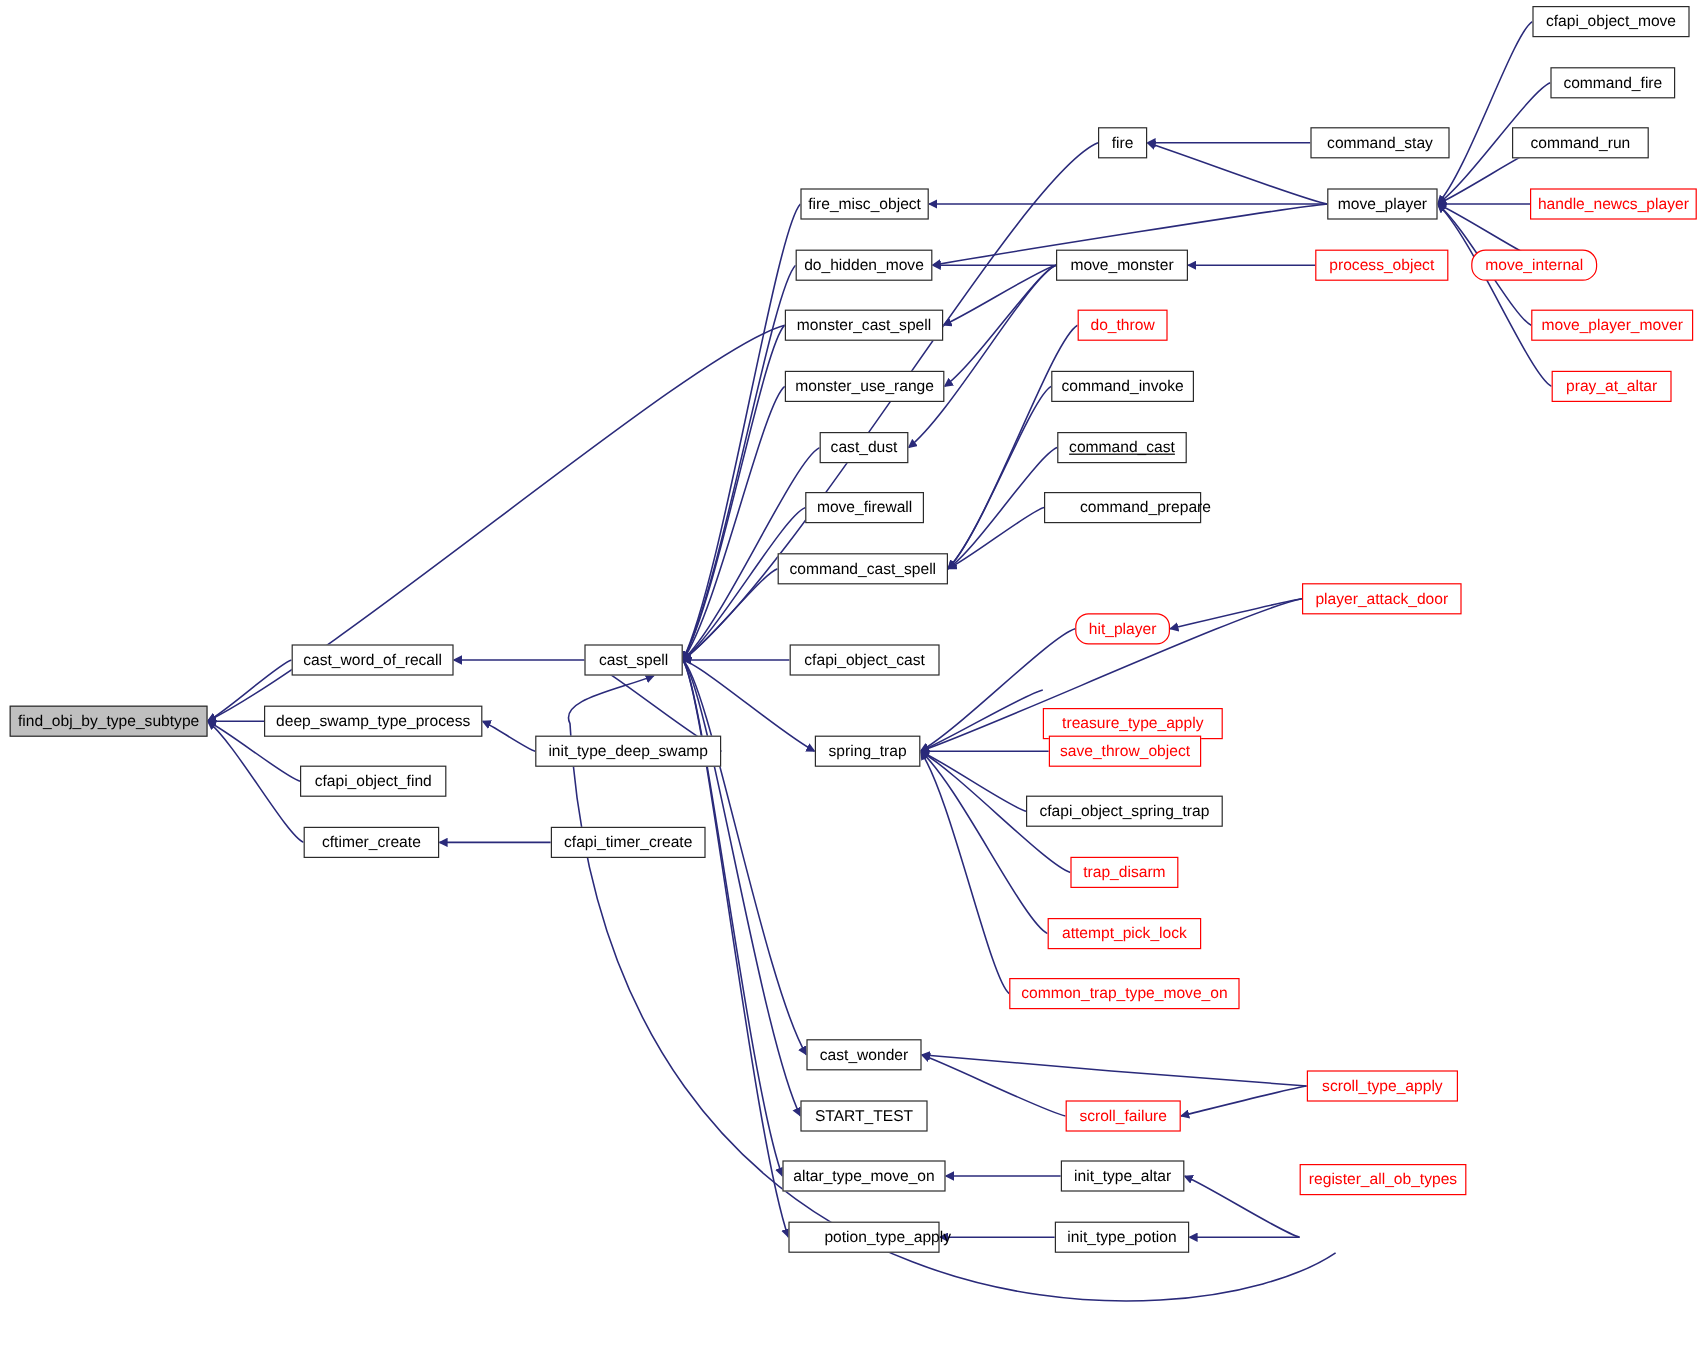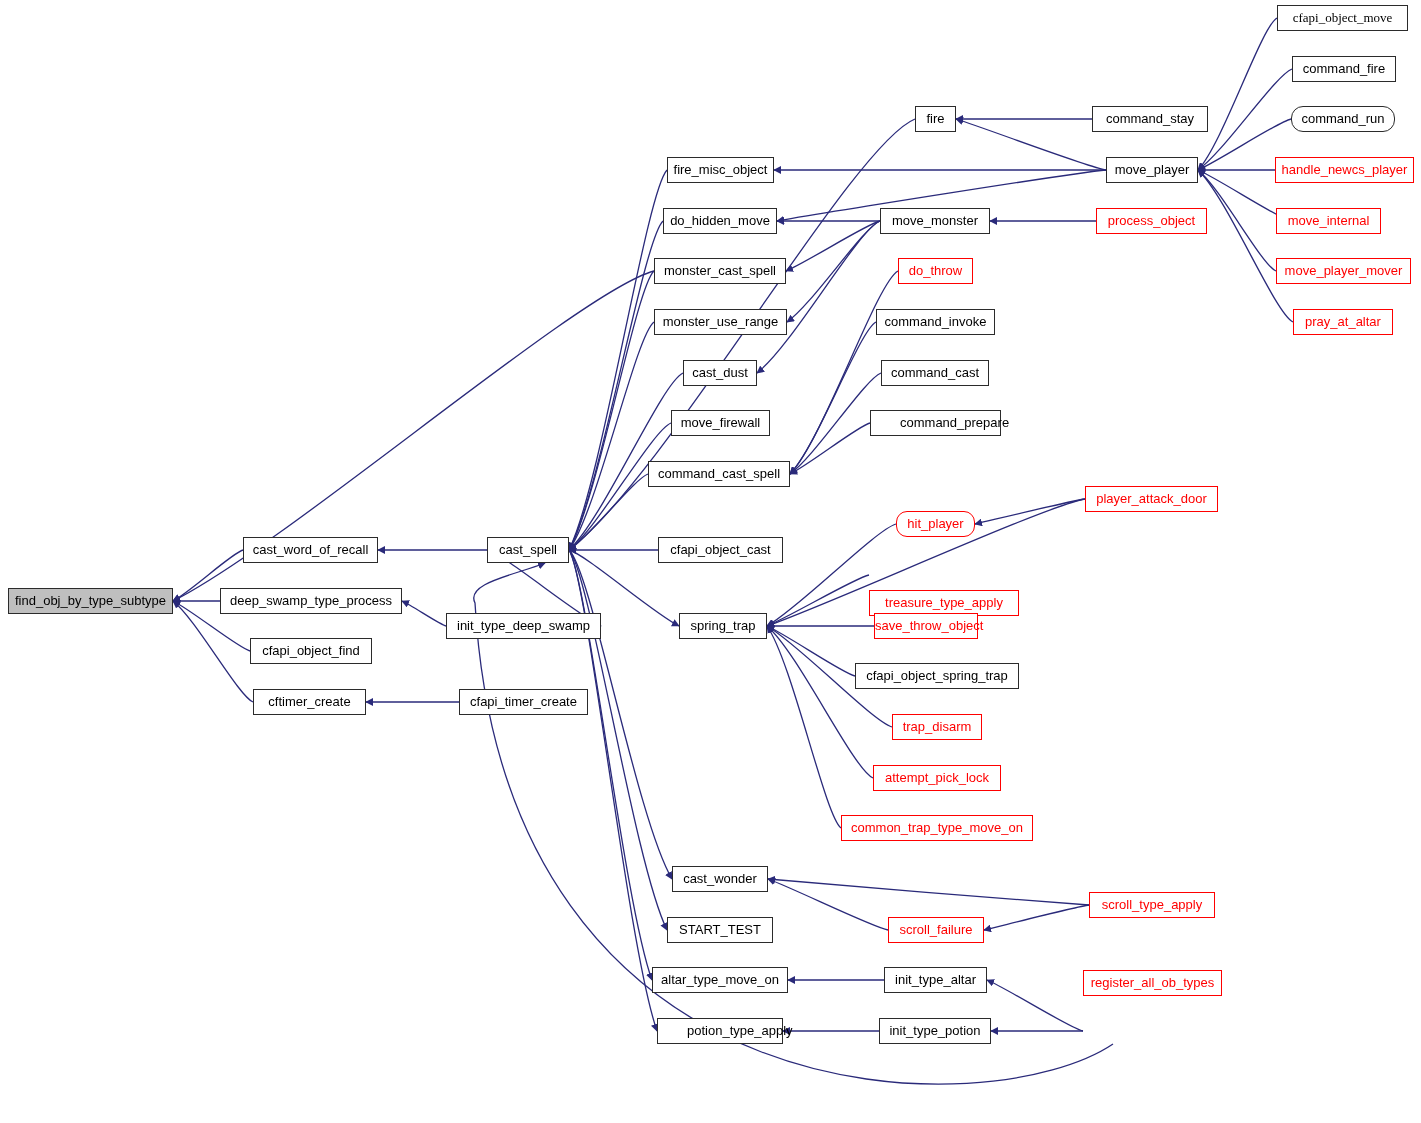--- a/index.html
+++ b/index.html
@@ -118,34 +118,34 @@
       <div class="node" style="left: 654px; top: 309px; width: 133px;">monster_use_range</div>
       <div class="node" style="left: 683px; top: 360px; width: 74px;">cast_dust</div>
       <div class="node" style="left: 671px; top: 410px; width: 99px;">move_firewall</div>
       <div class="node" style="left: 648px; top: 461px; width: 142px;">command_cast_spell</div>
       <div class="node" style="left: 1092px; top: 106px; width: 116px;">command_stay</div>
       <div class="node" style="left: 1106px; top: 157px; width: 92px;">move_player</div>
       <div class="node" style="left: 880px; top: 208px; width: 110px;">move_monster</div>
       <div class="node red" style="left: 1096px; top: 208px; width: 111px;">process_object</div>
       <div class="node red" style="left: 898px; top: 258px; width: 75px;">do_throw</div>
       <div class="node" style="left: 876px; top: 309px; width: 119px;">command_invoke</div>
-      <div class="node" style="left: 881px; top: 360px; width: 108px;">command_cast</div>
+      <div class="node" style="left: 881px; top: 360px; width: 108px; text-decoration: underline;">command_cast</div>
       <div class="node" style="left: 870px; top: 410px; width: 131px; padding-left: 29px;">command_prepare</div>
-      <div class="node" style="left: 1277px; top: 5px; width: 131px; font-family: Liberation Serif, serif;">cfapi_object_move</div>
+      <div class="node" style="left: 1277px; top: 5px; width: 131px;">cfapi_object_move</div>
       <div class="node" style="left: 1292px; top: 56px; width: 104px;">command_fire</div>
-      <div class="node" style="left: 1291px; top: 106px; width: 104px; border-radius: 12px;">command_run</div>
+      <div class="node" style="left: 1260px; top: 106px; width: 114px;">command_run</div>
       <div class="node red" style="left: 1275px; top: 157px; width: 139px;">handle_newcs_player</div>
-      <div class="node red" style="left: 1276px; top: 208px; width: 105px;">move_internal</div>
+      <div class="node red" style="left: 1226px; top: 208px; width: 105px; border-radius: 12px;">move_internal</div>
       <div class="node red" style="left: 1276px; top: 258px; width: 135px;">move_player_mover</div>
       <div class="node red" style="left: 1293px; top: 309px; width: 100px;">pray_at_altar</div>
       <div class="node" style="left: 679px; top: 613px; width: 88px;">spring_trap</div>
       <div class="node red" style="left: 1085px; top: 486px; width: 133px;">player_attack_door</div>
       <div class="node red" style="left: 896px; top: 511px; width: 79px; border-radius: 11px;">hit_player</div>
       <div class="node red" style="left: 869px; top: 590px; width: 150px;">treasure_type_apply</div>
-      <div class="node red" style="left: 874px; top: 613px; width: 104px;">save_throw_object</div>
+      <div class="node red" style="left: 874px; top: 613px; width: 127px;">save_throw_object</div>
       <div class="node" style="left: 855px; top: 663px; width: 164px;">cfapi_object_spring_trap</div>
       <div class="node red" style="left: 892px; top: 714px; width: 90px;">trap_disarm</div>
       <div class="node red" style="left: 873px; top: 765px; width: 128px;">attempt_pick_lock</div>
       <div class="node red" style="left: 841px; top: 815px; width: 192px;">common_trap_type_move_on</div>
       <div class="node" style="left: 672px; top: 866px; width: 96px;">cast_wonder</div>
       <div class="node" style="left: 667px; top: 917px; width: 106px;">START_TEST</div>
       <div class="node" style="left: 652px; top: 967px; width: 136px;">altar_type_move_on</div>
       <div class="node" style="left: 657px; top: 1018px; width: 126px; padding-left: 29px;">potion_type_apply</div>
       <div class="node red" style="left: 888px; top: 917px; width: 96px;">scroll_failure</div>
       <div class="node red" style="left: 1089px; top: 892px; width: 126px;">scroll_type_apply</div>

